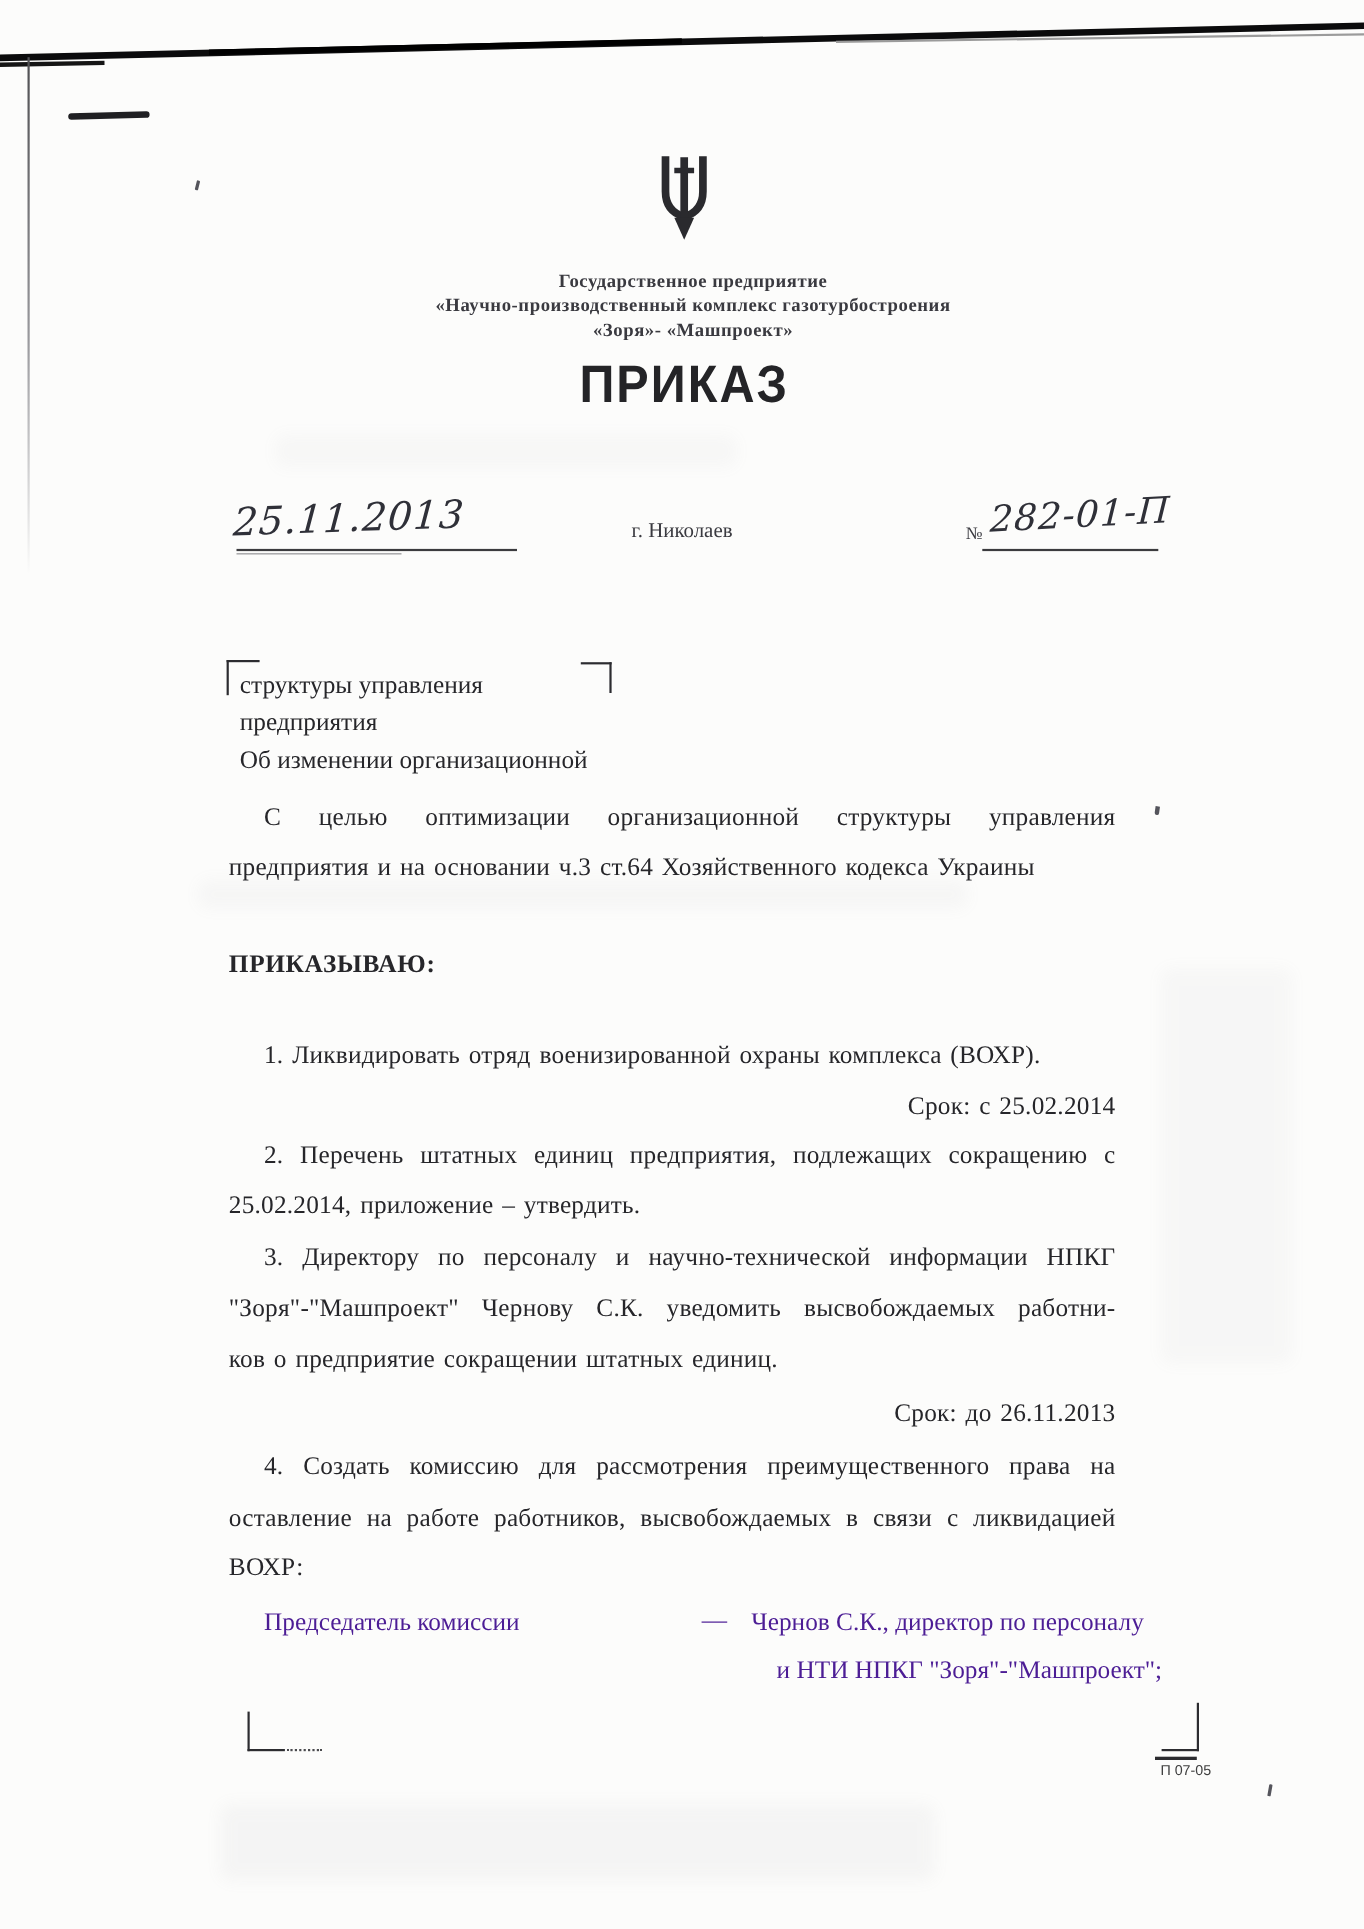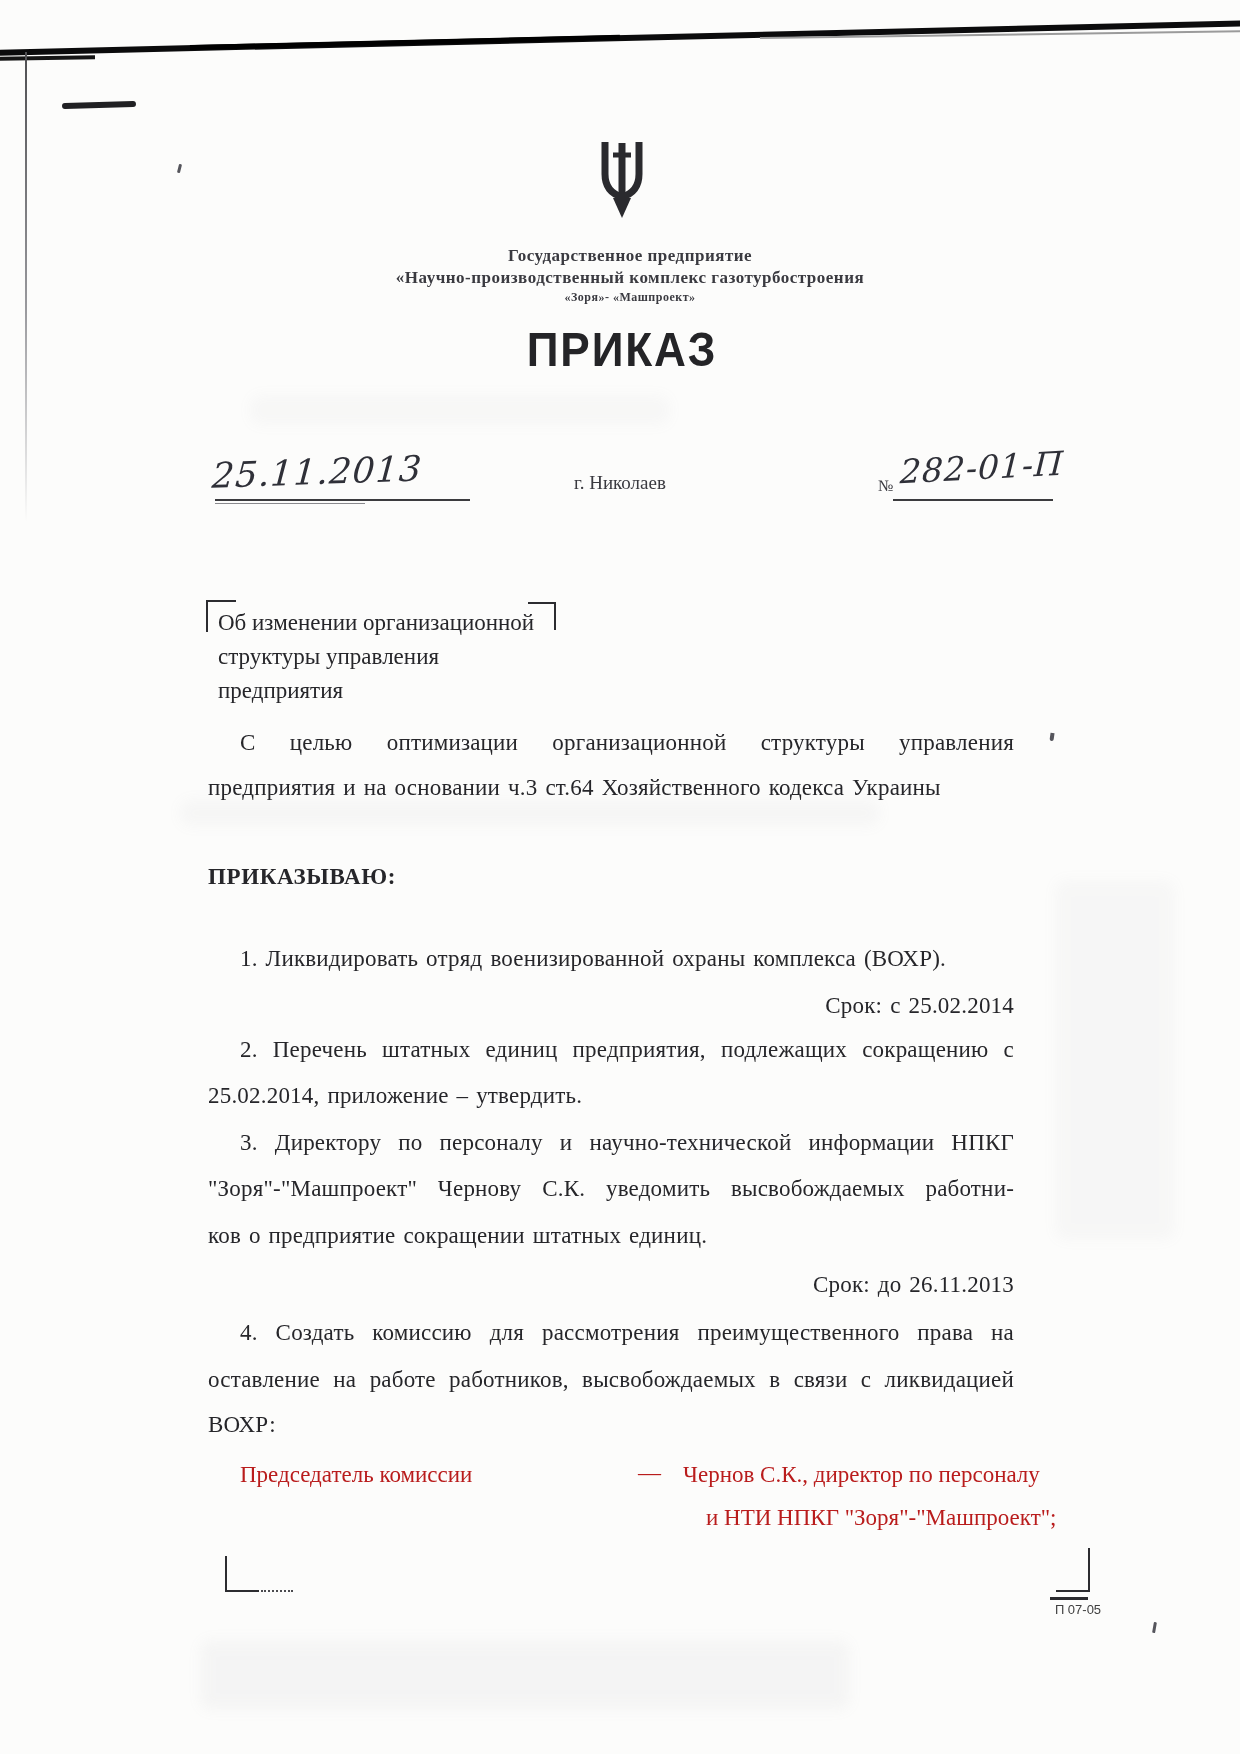--- a/index.html
+++ b/index.html
@@ -25,21 +25,21 @@
   .speck-a{left:178px;top:164px;width:3px;height:9px;transform:rotate(14deg);}
   .speck-b{left:1050px;top:733px;width:4px;height:8px;transform:rotate(8deg);border-radius:0 0 3px 3px;}
   .speck-c{left:1153px;top:1622px;width:3px;height:11px;transform:rotate(10deg);}
   .smudge{position:absolute;background:#9a9aa0;filter:blur(7px);opacity:.06;border-radius:10px;}
   
   .emblem{position:absolute;left:596px;top:138px;width:52px;height:82px;}
   .hdr{position:absolute;left:230px;width:800px;text-align:center;
     font-weight:bold;color:#3a3a40;letter-spacing:.5px;}
   .org1{top:246px;font-size:17px;}
   .org2{top:268px;font-size:17px;}
-  .org3{top:290px;font-size:12px;}
+  .org3{top:290px;font-size:17px;}
   .doc-type{position:absolute;left:222px;top:322px;width:800px;text-align:center;
     font-family:"Liberation Sans","DejaVu Sans",sans-serif;font-weight:700;
     font-size:48px;letter-spacing:2px;color:#242427;transform:scaleX(.92);}
   
   .hand{font-style:italic;color:#2f3038;font-family:"DejaVu Serif","Liberation Serif",serif;}
   .date-hand{position:absolute;left:212px;top:452px;font-size:35px;transform:rotate(-2deg) skewX(-6deg);letter-spacing:1px;}
   .date-underline{position:absolute;left:215px;top:499px;width:255px;height:2px;background:#3b3b3e;}
   .date-underline2{position:absolute;left:215px;top:503px;width:150px;height:1px;background:#8a8a8e;}
   .city{position:absolute;left:520px;top:472px;width:200px;text-align:center;font-size:19px;color:#3a3a40;}
   .num-label{position:absolute;left:878px;top:477px;font-size:16px;color:#3a3a40;}
@@ -59,21 +59,21 @@
   .footer-code{position:absolute;left:1036px;top:1602px;width:84px;text-align:center;
     font-family:"Liberation Sans","DejaVu Sans",sans-serif;font-size:13px;color:#404040;}
   
   .bline{position:absolute;left:208px;width:806px;font-size:23px;line-height:30px;
     letter-spacing:.2px;word-spacing:2px;color:#26262a;}
   .indent{padding-left:32px;width:774px;}
   .spread{text-align:justify;text-align-last:justify;}
   .rightal{text-align:right;}
   .boldln{font-weight:bold;letter-spacing:.6px;}
   .commission{position:absolute;left:0;top:0;width:1240px;height:0;}
-  .commission span{position:absolute;font-size:23px;line-height:30px;color:#b91c1c;}
+  .commission span{position:absolute;font-size:23px;line-height:30px;color:#4c1d95;}
   .c-role{left:240px;top:1460px;}
   .c-dash{left:638px;top:1458px;}
   .c-p1{left:683px;top:1460px;}
   .c-p2{left:706px;top:1503px;}
 </style>
 </head>
 <body>
 
 <div class="page">
 
@@ -108,22 +108,22 @@
   <div class="date-underline"></div>
   <div class="date-underline2"></div>
   <div class="city">г. Николаев</div>
   <div class="num-label">№</div>
   <div class="hand num-hand">282-01-П</div>
   <div class="num-underline"></div>
 
   <div class="crn crn-tl"></div>
   <div class="crn crn-tr"></div>
   <div class="subject">
+    <div>структуры управления предприятия</div>
     <div>Об изменении организационной</div>
-    <div>структуры управления предприятия</div>
   </div>
 
   <div class="bline indent spread" style="top:728px;">С целью оптимизации организационной структуры управления</div>
   <div class="bline" style="top:773px;">предприятия и на основании ч.3 ст.64 Хозяйственного кодекса Украины</div>
   <div class="bline boldln" style="top:862px;">ПРИКАЗЫВАЮ:</div>
   <div class="bline indent" style="top:944px;">1. Ликвидировать отряд военизированной охраны комплекса (ВОХР).</div>
   <div class="bline rightal" style="top:991px;">Срок: с 25.02.2014</div>
   <div class="bline indent spread" style="top:1035px;">2. Перечень штатных единиц предприятия, подлежащих сокращению с</div>
   <div class="bline" style="top:1081px;">25.02.2014, приложение – утвердить.</div>
   <div class="bline indent spread" style="top:1128px;">3. Директору по персоналу и научно-технической информации НПКГ</div>

